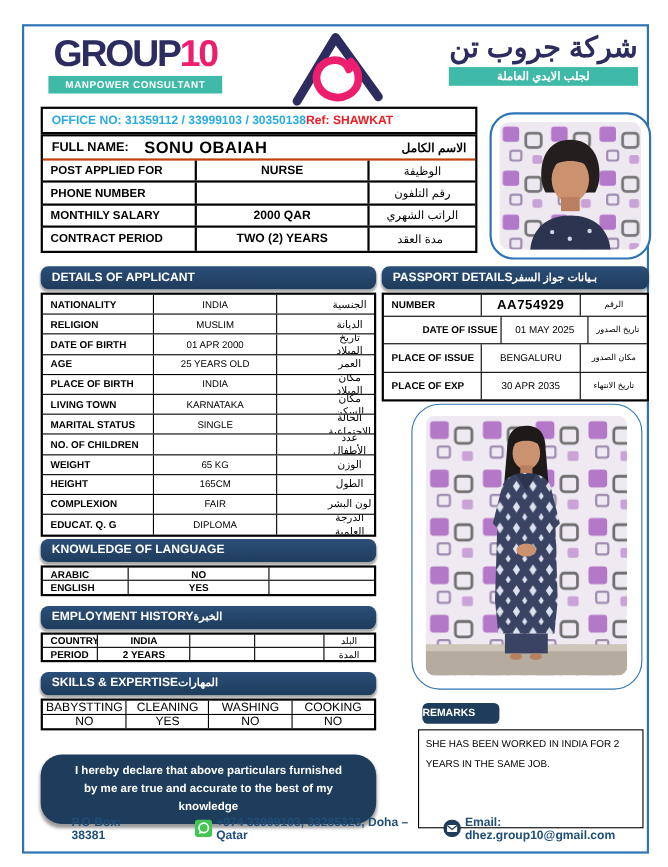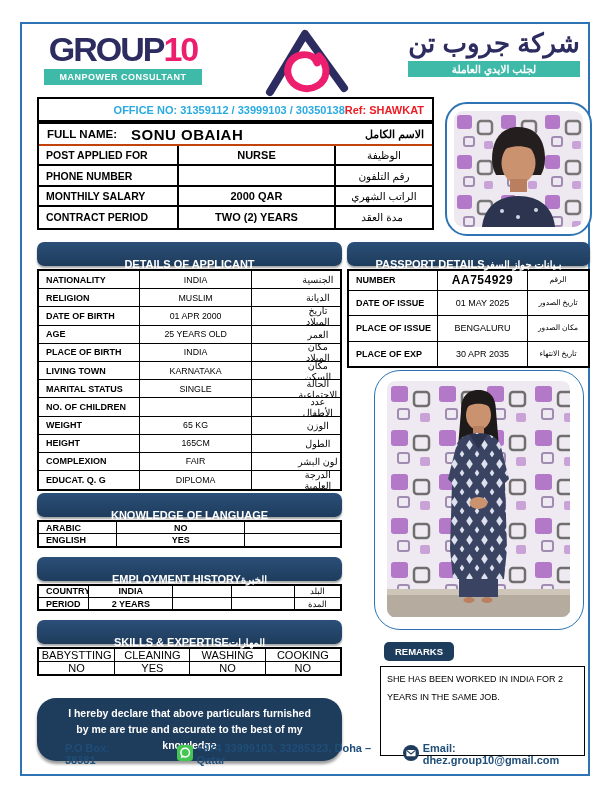--- a/index.html
+++ b/index.html
@@ -9,21 +9,21 @@
   
   .logo-block { position:absolute; left:22px; top:8px; width:158px; text-align:center; }
   .logo-text { font-size:34px; font-weight:bold; color:#2d2c60; letter-spacing:-2px; line-height:1; white-space:nowrap; }
   .logo-text .ten { color:#ed1e6e; }
   .logo-tag { margin-top:3px; background:#3fb9a8; color:#fff; font-size:9px; font-weight:bold; letter-spacing:.5px; padding:3px 2px; }
   .center-logo { position:absolute; left:238px; top:2px; }
   .ar-block { position:absolute; right:8px; top:4px; width:172px; text-align:center; }
   .ar-title { font-size:26px; font-weight:bold; color:#2d2c60; line-height:1.2; }
   .ar-tag { margin-top:2px; background:#3fb9a8; color:#fff; font-size:10.5px; font-weight:bold; padding:2px 4px; }
 
-  .office-bar { position:absolute; left:15px; top:73px; width:397px; height:25px; border:2px solid #000; display:flex; align-items:center; justify-content:flex-end; padding:0 8px; background:#fff; }
+  .office-bar { position:absolute; left:15px; top:73px; width:397px; height:25px; border:2px solid #000; display:flex; align-items:center; justify-content:flex-start; padding:0 8px; background:#fff; }
   .office-no { color:#29aae1; font-weight:bold; font-size:11px; }
   .ref { color:#ed1c24; font-weight:bold; font-size:11px; }
 
   
   .tbl { border:2px solid #000; background:#fff; }
   .tr { display:flex; border-bottom:1.5px solid #000; align-items:stretch; }
   .tr:last-child { border-bottom:none; }
   .td { border-left:1.5px solid #000; display:flex; align-items:center; justify-content:center; text-align:center; overflow:hidden; }
   .td:first-child { border-left:none; justify-content:flex-start; text-align:left; padding-left:7px; font-weight:bold; }
   .ar-cell { font-weight:normal; direction:rtl; }
@@ -39,21 +39,21 @@
   .fullname-row .name { font-size:15px; font-weight:bold; margin-left:14px; letter-spacing:.5px; }
   .fullname-row .ar { margin-left:auto; font-size:11px; font-weight:bold; }
 
   
   .headshot { position:absolute; left:423px; top:78px; width:147px; height:134px; border:2px solid #2e74b5; border-radius:22px; padding:7px 7px; background:#fff; }
 
   
   .left-col { position:absolute; left:15px; top:218px; width:305px; }
   .right-col { position:absolute; left:325px; top:218px; width:243px; }
 
-  .band { height:21px; background:linear-gradient(#2b4f78,#1e3c5c); color:#fff; font-weight:bold; font-size:11px; line-height:21px; padding:12px 10px; border-radius:7px; display:flex; justify-content:center; box-shadow:0 2px 2px rgba(0,0,0,.35); }
+  .band { height:21px; background:linear-gradient(#2b4f78,#1e3c5c); color:#fff; font-weight:bold; font-size:11px; line-height:21px; padding:0 10px; border-radius:7px; display:flex; justify-content:flex-start; box-shadow:0 2px 2px rgba(0,0,0,.35); }
   .band .b-ar { font-size:10px; direction:rtl; }
   .band + .tbl { margin-top:3px; }
 
   .app-tbl .tr { height:18.2px; font-size:8.8px; }
   .app-tbl .td:nth-child(1) { width:102px; font-size:9px; }
   .app-tbl .td:nth-child(2) { width:113px; }
   .app-tbl .td:nth-child(3) { width:90px; font-size:9.5px;padding-left:44px; }
 
   .mt2 { margin-top:2px; } .mt9 { margin-top:9px; }
 
@@ -70,31 +70,31 @@
   .emp-tbl .td:nth-child(5) { width:47px; font-size:8.5px; }
 
   .skills-tbl { margin-top:4px; }
   .skills-tbl .tr { height:12.2px; font-size:11px; }
   .skills-tbl .td { width:76.25px; font-weight:normal; justify-content:center !important; text-align:center !important; padding-left:0 !important; }
 
   .declaration { margin-top:22px; background:#1e3c5c; color:#fff; border-radius:19px; text-align:center; font-size:10.5px; font-weight:bold; line-height:1.55; padding:7px 26px; box-shadow:0 3px 3px rgba(0,0,0,.4); }
 
   .pass-tbl .tr { font-size:9px;justify-content:center; }
   .pass-tbl .tr:nth-child(1) { height:19.5px; }
-  .pass-tbl .tr:nth-child(2) { height:25.5px; }
+  .pass-tbl .tr:nth-child(2) { height:25.5px;padding-left:28px; }
   .pass-tbl .tr:nth-child(3) { height:25.5px; }
   .pass-tbl .tr:nth-child(4) { height:24px; }
   .pass-tbl .td:nth-child(1) { width:88px; }
   .pass-tbl .td:nth-child(2) { width:90px; }
   .pass-tbl .td:nth-child(3) { width:61px; font-size:7.5px; line-height:1.3; }
   .pass-tbl .num { font-weight:bold; font-size:12px; letter-spacing:.5px; }
 
   .fullbody { margin-top:2px; margin-left:27px; width:210px; height:260px; border:1.5px solid #2e74b5; border-radius:26px; padding:10px 12px; background:#fff; }
 
-  .remarks-band { margin-top:12px; margin-left:37px; width:70px; height:19px; background:#1e3c5c; color:#fff; font-size:9.5px; font-weight:bold; line-height:19px; text-align:center; border-radius:5px; }
+  .remarks-band { margin-top:12px; margin-left:37px; width:70px; height:19px; background:#1e3c5c; color:#fff; font-size:9.5px; font-weight:bold; line-height:19px; border-radius:5px; }
   .remarks-box { margin-top:5px; margin-left:33px; width:205px; height:90px; border:1.5px solid #000; padding:3px 6px; font-size:9px; line-height:2.1; }
 
   .footer { position:absolute; left:15px; right:15px; bottom:8px; display:flex; align-items:center; color:#1f4e79; font-weight:bold; font-size:11px; padding-left:28px; }
   .fw { margin-left:42px; display:flex; align-items:center; gap:4px; }
   .fe { margin-left:26px; display:flex; align-items:center; gap:4px; }
 </style>
 </head>
 <body>
 
 <div class="sheet">

